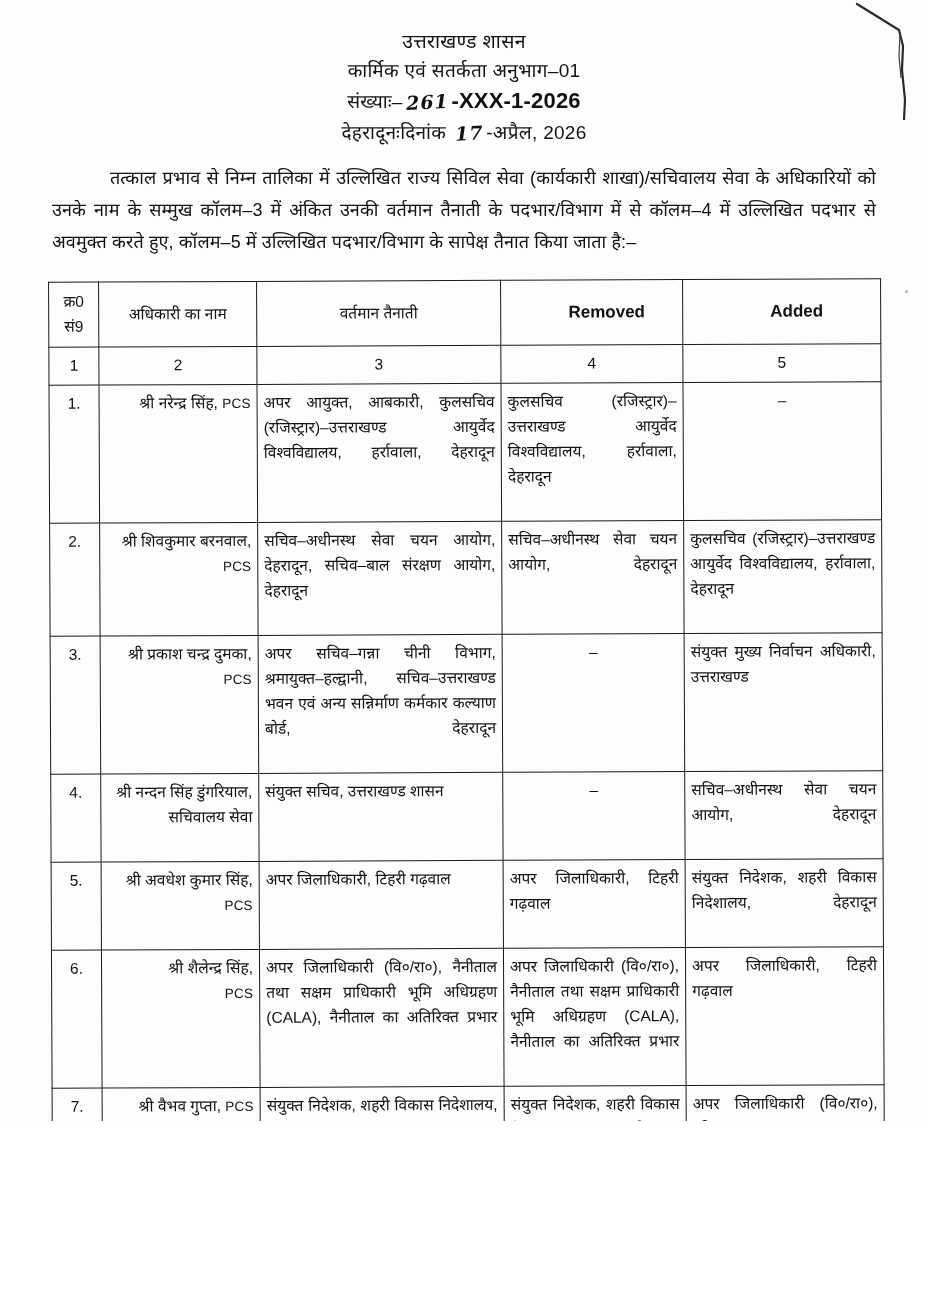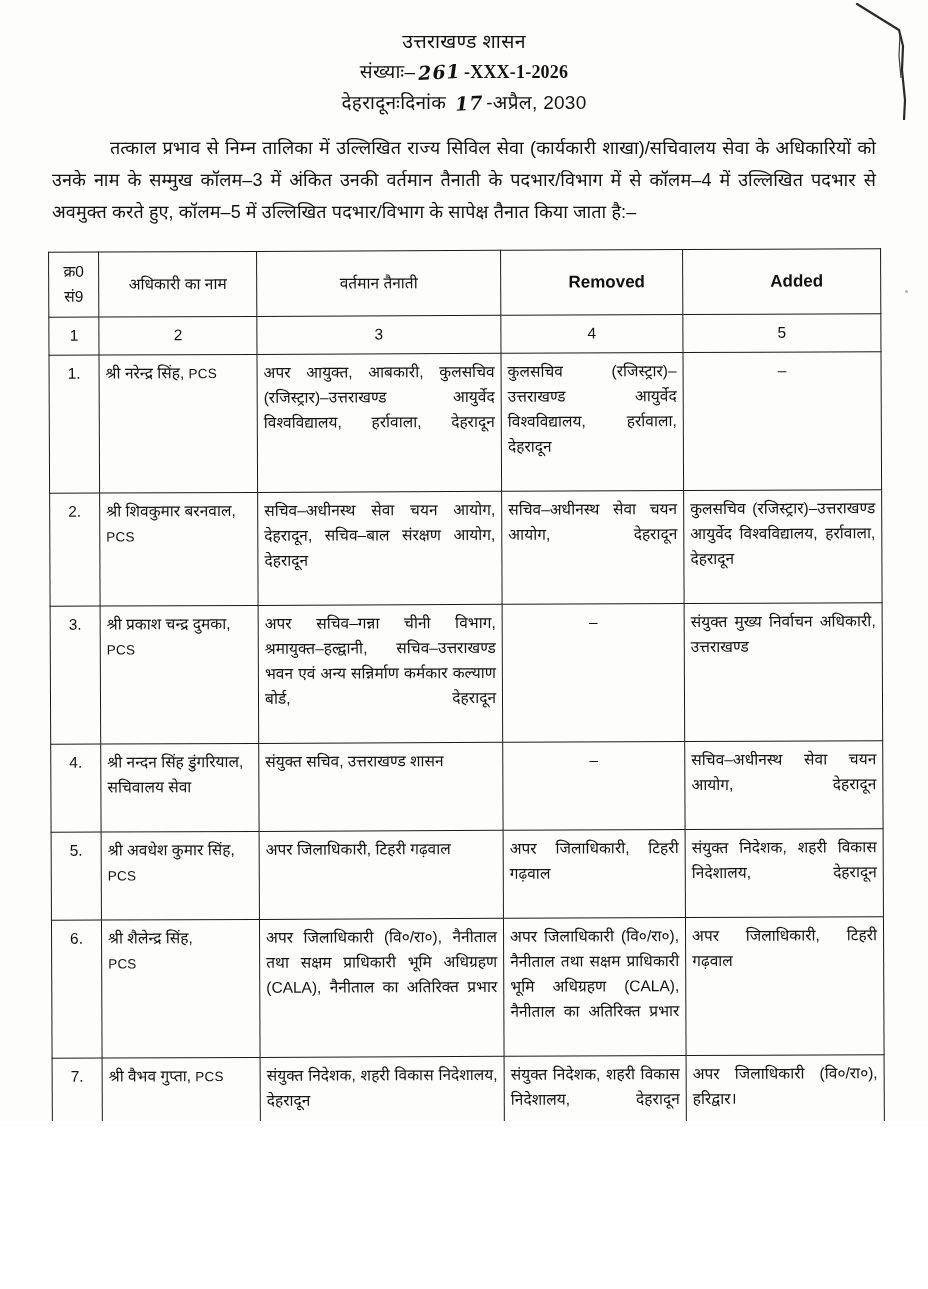--- a/index.html
+++ b/index.html
@@ -52,23 +52,23 @@
     font-family: "DejaVu Serif", serif;
     font-style: italic;
     font-weight: bold;
     font-size: 19px;
     letter-spacing: 1px;
     padding: 0 3px;
     display: inline-block;
     transform: rotate(-3deg) translateY(1px);
   }
   .mono-num {
-    font-family: Liberation Serif, serif;
-    font-weight: bold;
-    font-size: 18px;
+    font-family: Liberation Sans, sans-serif;
+    font-weight: bold;
+    font-size: 22px;
     letter-spacing: .2px;
   }
   .subject {
     margin-top: 18px;
     font-size: 18.5px;
     text-align: center;
     letter-spacing: .4px;
   }
 
   
@@ -122,21 +122,21 @@
     padding: 1px 4px 3px 4px;
     vertical-align: middle;
   }
   td.sn {
     text-align: center;
     font-weight: bold;
     font-size: 16px;
     padding-top: 6px;
   }
   td.nm {
-    text-align: left;
+    text-align: right;
     font-size: 16px;
     line-height: 27px;
     margin-left: 41px;
   }
   td.jf {
     text-align: justify;
     text-justify: inter-word;
     font-size: 16px;
     line-height: 27px;
   }
@@ -187,25 +187,26 @@
 
   <svg class="corner-fold" viewBox="0 0 70 120">
     <path d="M2 4 L44 30 L48 46 L47 70 L50 100 L49 120" stroke="#2a2a2a" stroke-width="2.2" fill="none" stroke-linecap="round"></path>
     <path d="M45 34 L44 56 L46 78" stroke="#3a3a3a" stroke-width="1.2" fill="none"></path>
   </svg>
   <div class="speck" style="left:393px;top:1228px;width:3px;height:3px;"></div>
   <div class="speck" style="left:905px;top:290px;width:3px;height:3px;"></div>
 
   <div class="header">
     <div class="h-line l1">उत्तराखण्ड शासन</div>
+    <div class="h-line">कार्मिक एवं सतर्कता अनुभाग–01</div>
     <div class="h-line">
       <span>संख्याः–</span><span class="hand">261</span><span class="mono-num">-XXX-1-2026</span>
     </div>
     <div class="h-line">
-      <span>देहरादूनःदिनांक</span>&nbsp;<span class="hand">17</span><span>-अप्रैल, 2030</span>
+      <span>देहरादूनःदिनांक</span>&nbsp;<span class="hand">17</span><span>-अप्रैल, 2026</span>
     </div>
   </div>
 
   <div class="para">तत्काल प्रभाव से निम्न तालिका में उल्लिखित राज्य सिविल सेवा (कार्यकारी शाखा)/सचिवालय सेवा के अधिकारियों को उनके नाम के सम्मुख कॉलम–3 में अंकित उनकी वर्तमान तैनाती के पदभार/विभाग में से कॉलम–4 में उल्लिखित पदभार से अवमुक्त करते हुए, कॉलम–5 में उल्लिखित पदभार/विभाग के सापेक्ष तैनात किया जाता है:–</div>
 
   <div class="tbl-wrap">
     <table class="doc">
       <colgroup>
         <col class="c1">
           <col class="c2">

